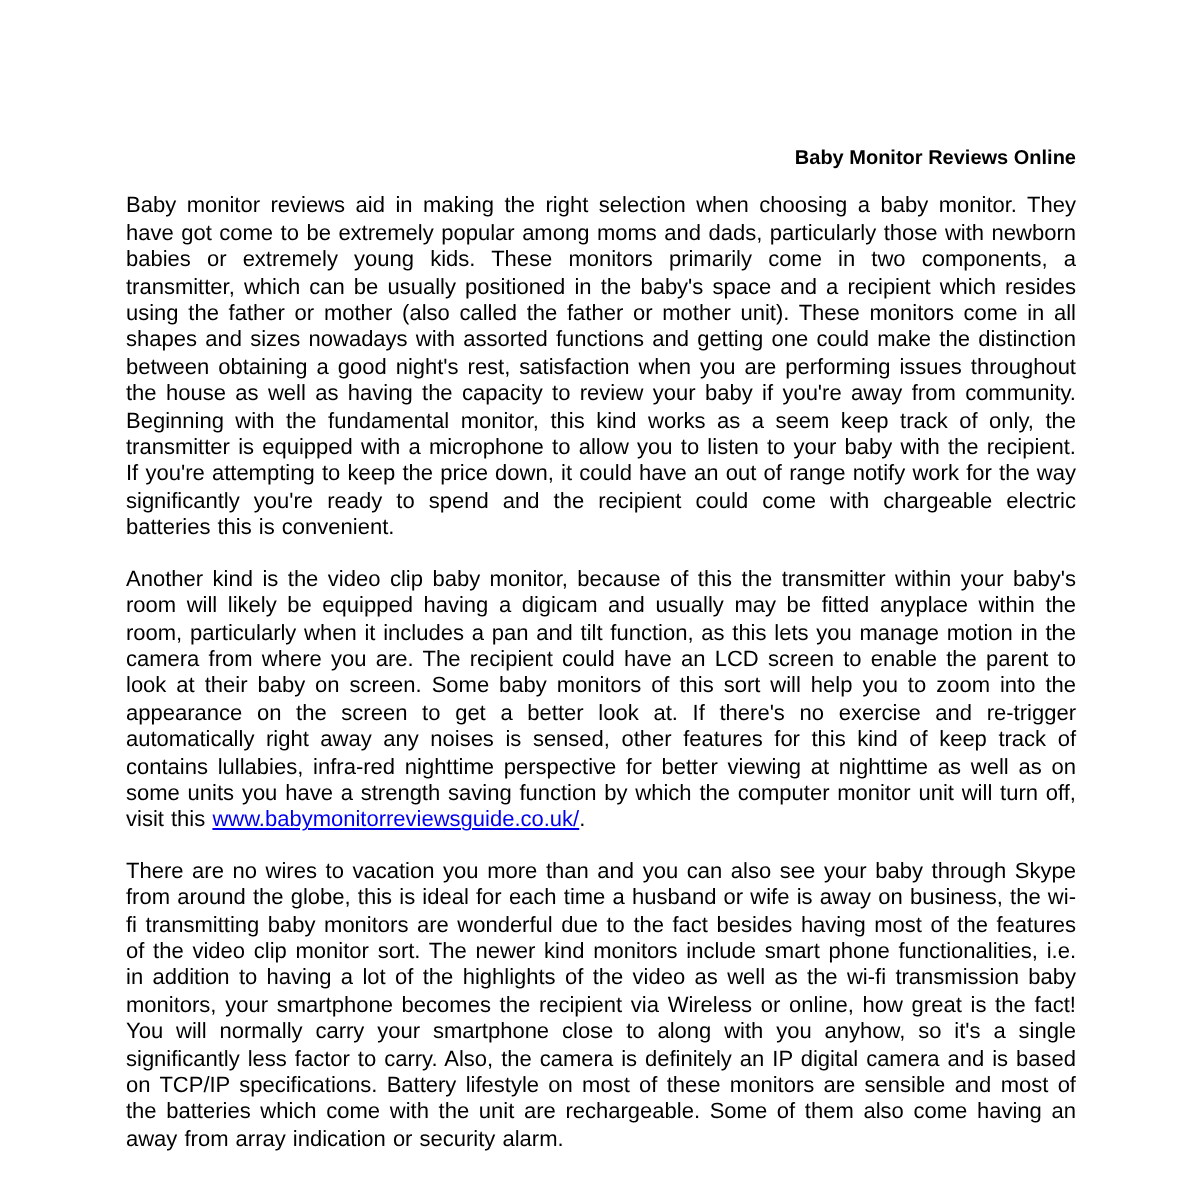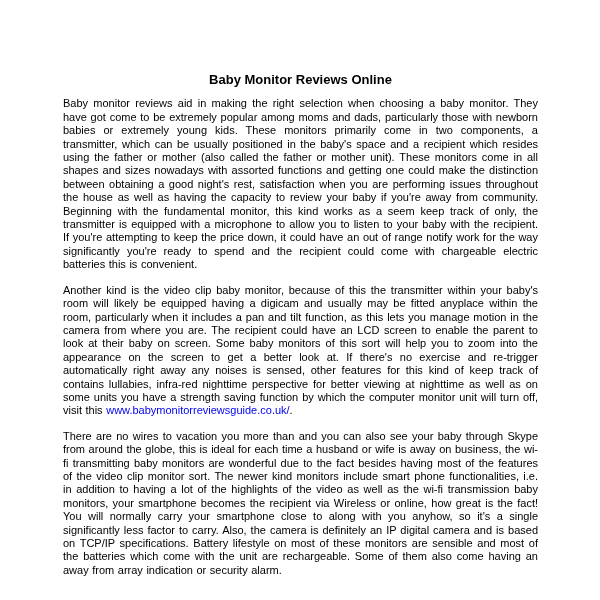--- a/index.html
+++ b/index.html
@@ -17,32 +17,33 @@
     width: 600px;
     height: 600px;
     padding: 73px 62px 0 63px;
     background: #ffffff;
     color: #000000;
     font-family: "Liberation Sans", sans-serif;
     font-size: 11px;
     line-height: 13.4px;
   }
   .doc-title {
-    font-size: 13px;
+    font-size: 10px;
     font-weight: bold;
     margin: 0 0 11px 0;
-    text-align: center;
+    text-align: right;
   }
   .doc-paragraph {
     margin: 0 0 12px 0;
     text-align: justify;
     word-spacing: 0.5px;
   }
   .doc-link {
     color: #0000EE;
+    text-decoration: underline;
     cursor: pointer;
   }
 </style>
 </head>
 <body>
 
 <div class="page">
   <h1 class="doc-title">Baby Monitor Reviews Online</h1>
 
   <p class="doc-paragraph"><span>Baby monitor reviews aid in making the right selection when choosing a baby monitor. They have got come to be extremely popular among moms and dads, particularly those with newborn babies or extremely young kids. These monitors primarily come in two components, a transmitter, which can be usually positioned in the baby's space and a recipient which resides using the father or mother (also called the father or mother unit). These monitors come in all shapes and sizes nowadays with assorted functions and getting one could make the distinction between obtaining a good night's rest, satisfaction when you are performing issues throughout the house as well as having the capacity to review your baby if you're away from community. Beginning with the fundamental monitor, this kind works as a seem keep track of only, the transmitter is equipped with a microphone to allow you to listen to your baby with the recipient. If you're attempting to keep the price down, it could have an out of range notify work for the way significantly you're ready to spend and the recipient could come with chargeable electric batteries this is convenient.</span></p>

